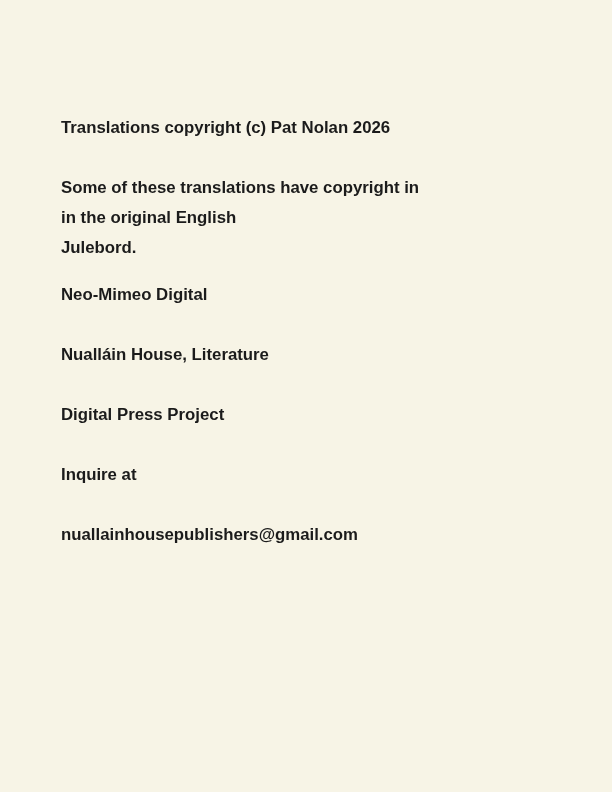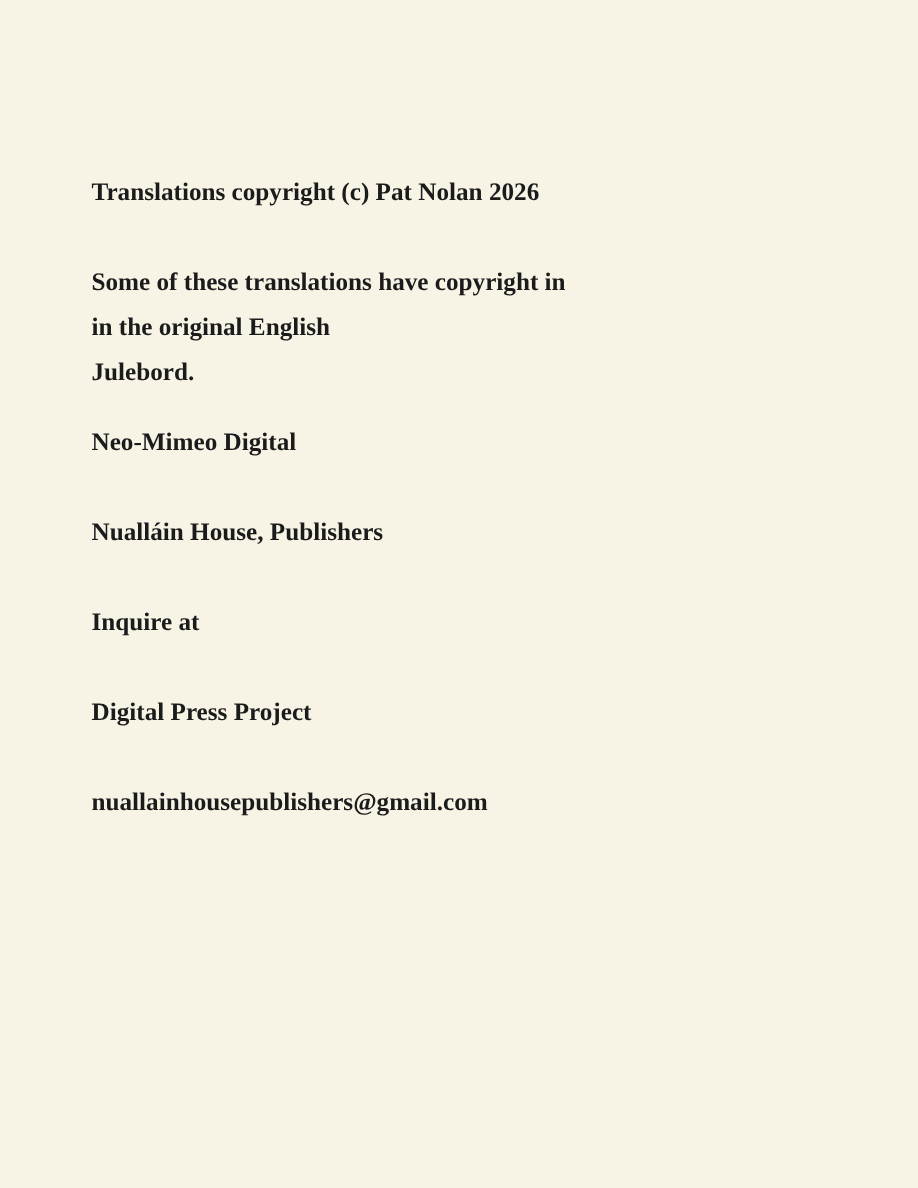--- a/index.html
+++ b/index.html
@@ -10,21 +10,21 @@
     width: 612px;
     height: 792px;
     background: #f7f4e6;
     overflow: hidden;
   }
   .page {
     position: relative;
     width: 612px;
     height: 792px;
     background: #f7f4e6;
-    font-family: Liberation Serif, serif;
+    font-family: Liberation Sans, sans-serif;
     font-weight: bold;
     font-size: 16.8px;
     line-height: 20px;
     color: #1b1b1b;
   }
   .text-block {
     position: absolute;
     left: 61px;
     white-space: pre;
     letter-spacing: 0;
@@ -46,19 +46,19 @@
     <div class="line">Some of these translations have copyright in</div>
     <div class="line">Julebord.</div>
   </div>
 
   <div class="text-block block-translator-note">
     <div class="line">in the original English</div>
   </div>
 
   <div class="text-block block-publisher">
     <div class="line">Neo-Mimeo Digital</div>
-    <div class="line">Nualláin House, Publishers</div>
+    <div class="line">Nualláin House, Literature</div>
+    <div class="line">Digital Press Project</div>
     <div class="line">Inquire at</div>
-    <div class="line">Digital Press Project</div>
     <div class="line">nuallainhousepublishers@gmail.com</div>
   </div>
 
 </div>
 
 </body></html>

